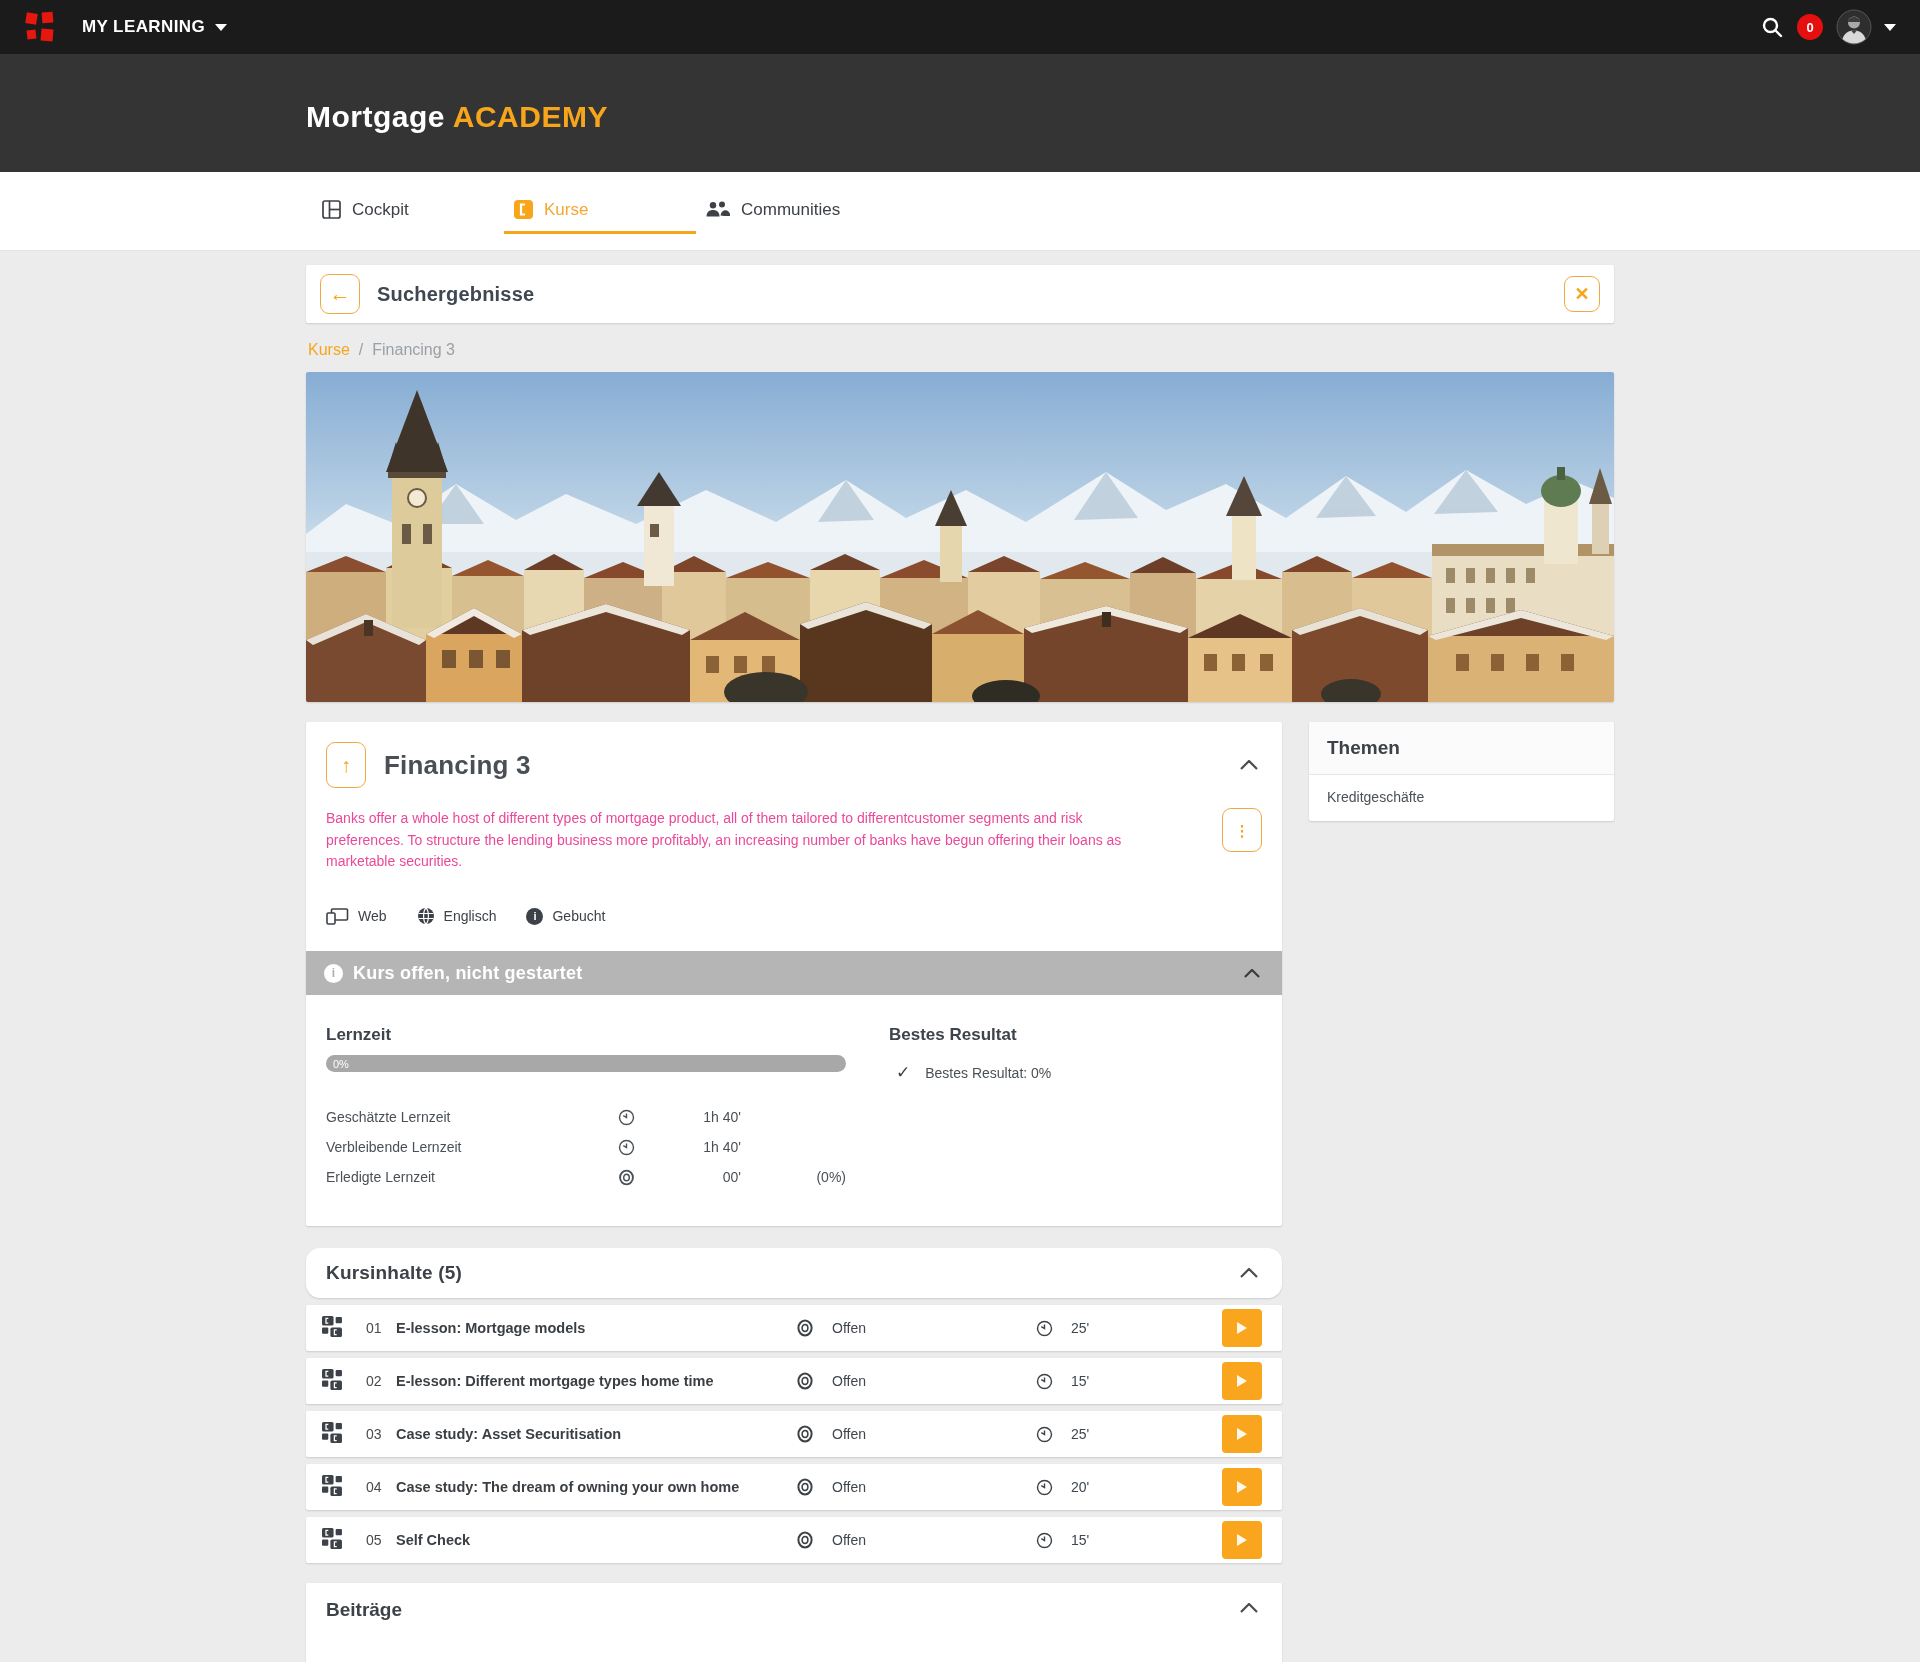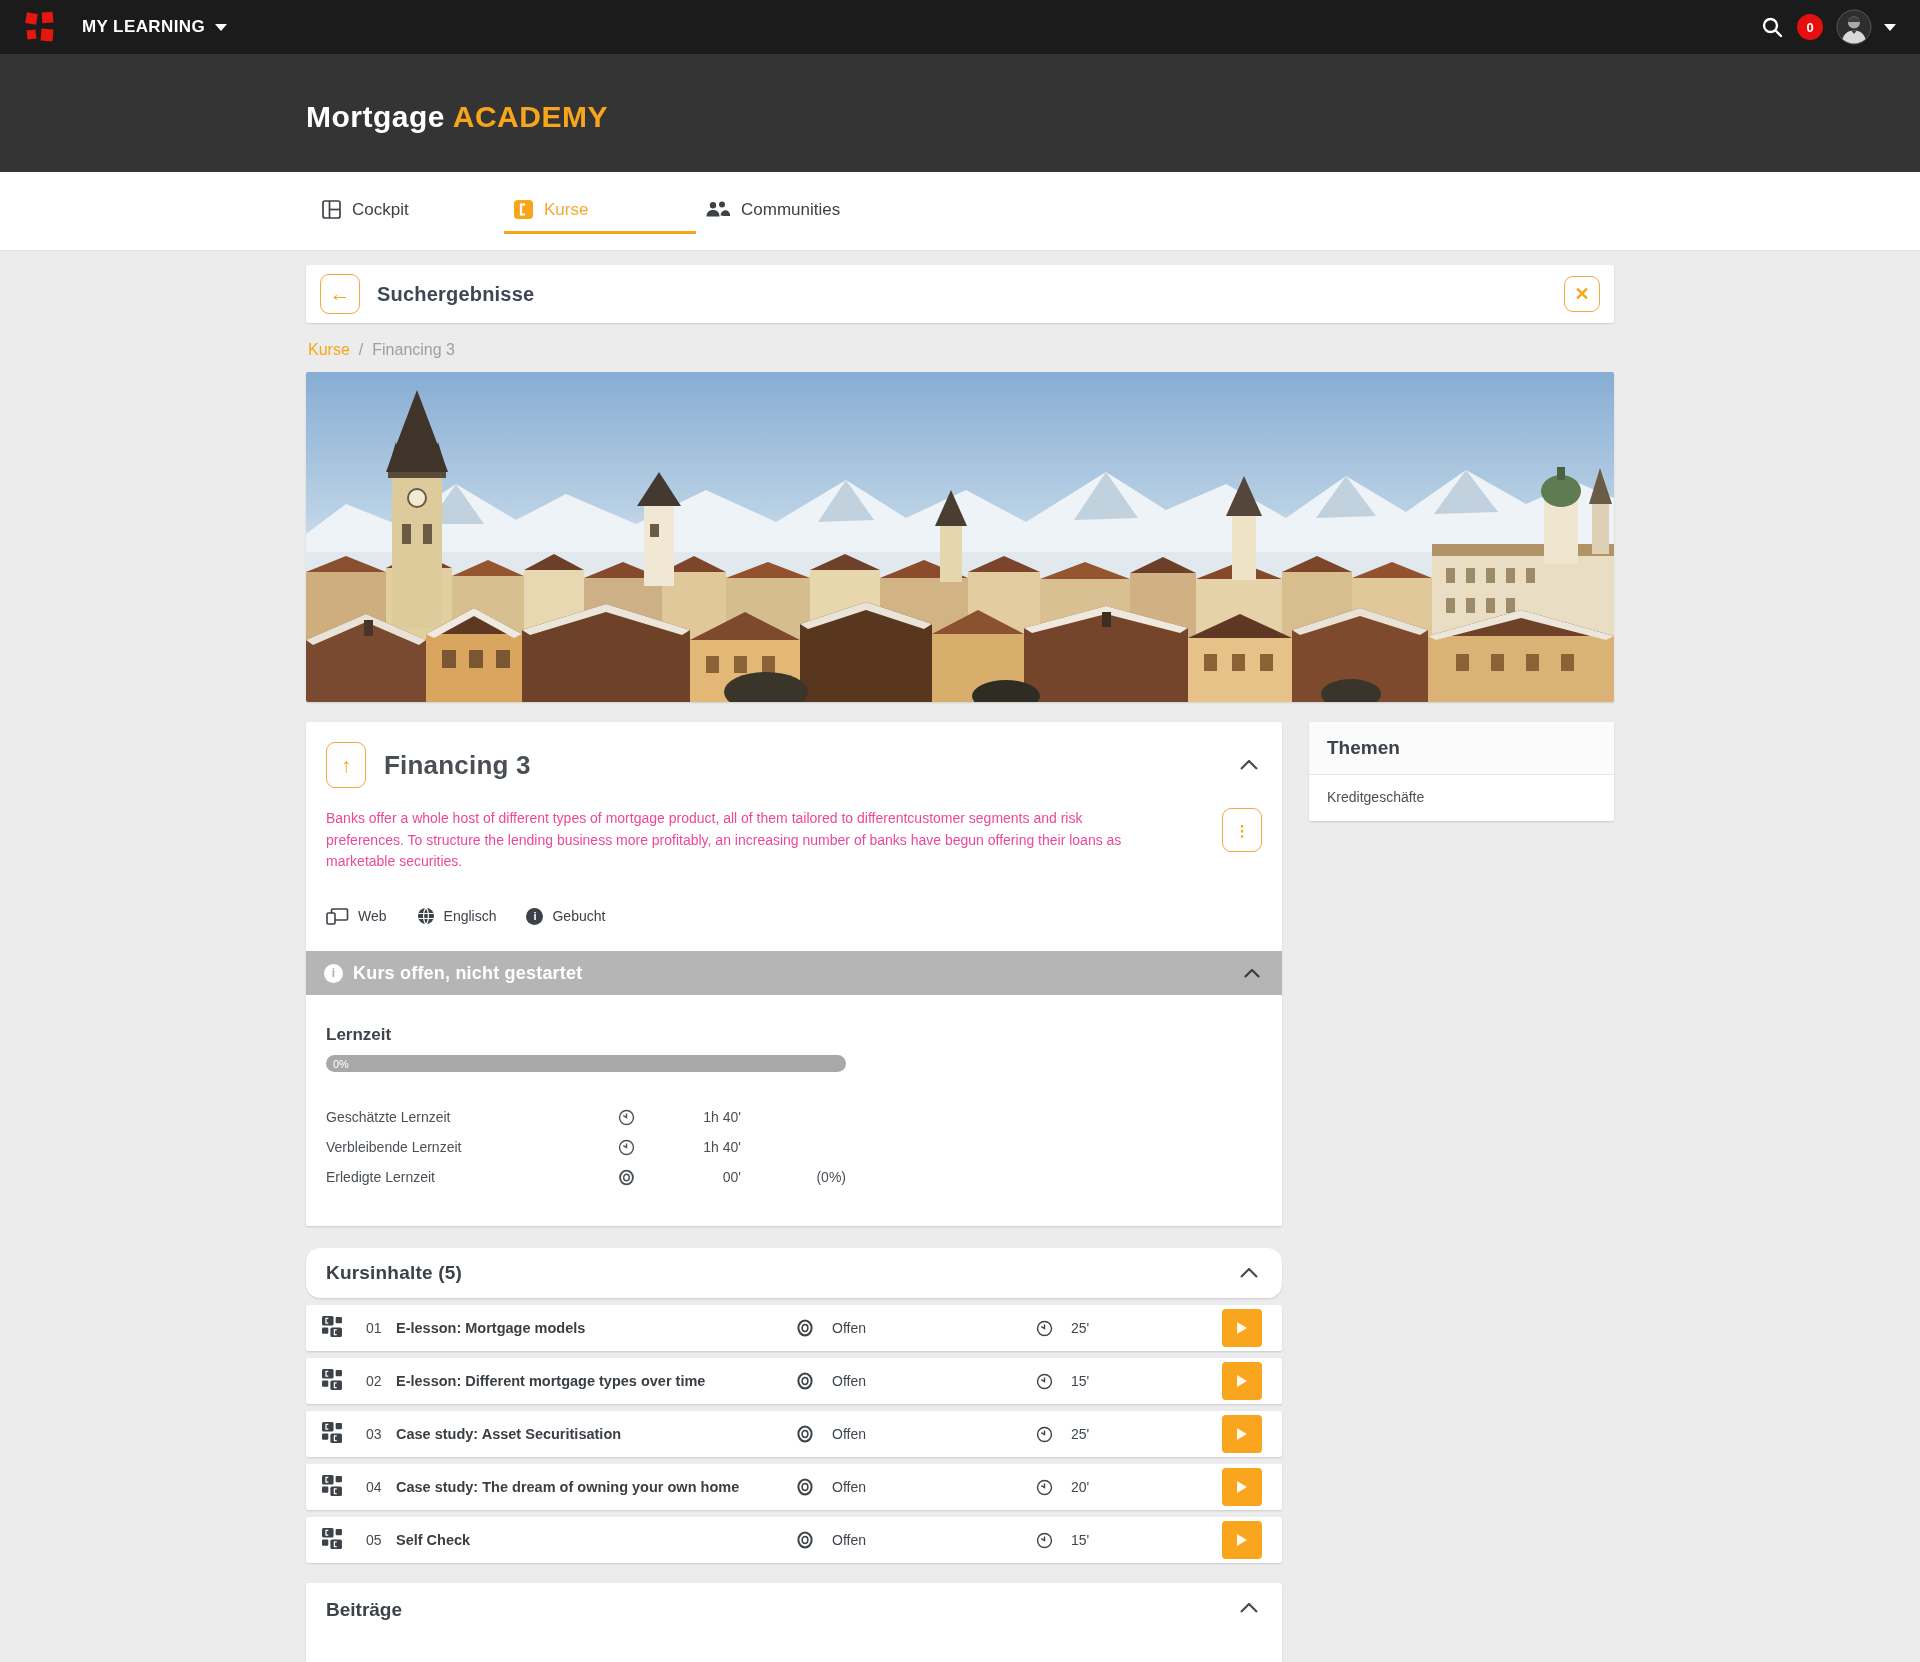--- a/index.html
+++ b/index.html
@@ -423,20 +423,27 @@
               <span class="licon">
                   <svg width="17" height="17" viewBox="0 0 18 18" fill="none" stroke="#4a5056">
                     <ellipse cx="9" cy="9" rx="6.8" ry="7.3" stroke-width="2"></ellipse>
                     <ellipse cx="9" cy="9" rx="3" ry="3.4" stroke-width="1.5"></ellipse>
                   </svg>
                 </span>
               <span class="lval">00'</span>
               <span class="lextra">(0%)</span>
             </div>
           </div>
+          <div class="result-col">
+            <div class="block-h">Bestes Resultat</div>
+            <div class="result-row">
+              <span class="check">✓</span>
+              <span>Bestes Resultat: 0%</span>
+            </div>
+          </div>
         </div>
       </section>
 
       <section>
         <div class="card section-head">
           <h3>Kursinhalte (5)</h3>
           <button class="chev-btn">
             <svg width="18" height="10" viewBox="0 0 18 10" fill="none" stroke="#4d4d4d" stroke-width="2.2">
                 <polyline points="1,9 9,1 17,9"></polyline>
               </svg>
@@ -480,21 +487,21 @@
           <span><svg width="21" height="21" viewBox="0 0 20 20">
                 <g fill="#3d4248">
                   <rect x="0" y="0" width="11" height="9" rx="1.5"></rect>
                   <rect x="13" y="1" width="6" height="6" rx="1"></rect>
                   <rect x="0" y="11" width="6" height="6" rx="1"></rect>
                   <rect x="8" y="11" width="11" height="9" rx="1.5"></rect>
                 </g>
                 <path d="M6 2.2 H3.8 v4.6 H6 M14 13.2 h-2.2 v4.6 H14" stroke="#fff" stroke-width="1.2" fill="none"></path>
               </svg></span>
           <span class="item-num">02</span>
-          <span class="item-title">E-lesson: Different mortgage types over time</span>
+          <span class="item-title">E-lesson: Different mortgage types home time</span>
           <span class="cellpair">
             <svg width="18" height="18" viewBox="0 0 18 18" fill="none" stroke="#3d4248">
                 <ellipse cx="9" cy="9" rx="6.6" ry="7.4" stroke-width="2"></ellipse>
                 <ellipse cx="9" cy="9" rx="2.9" ry="3.4" stroke-width="1.5"></ellipse>
               </svg>
             <span>Offen</span>
           </span>
           <span class="cellpair">
             <svg width="17" height="17" viewBox="0 0 18 18" fill="none" stroke="#3d4248" stroke-width="1.5">
                 <circle cx="9" cy="9" r="7.4"></circle>

